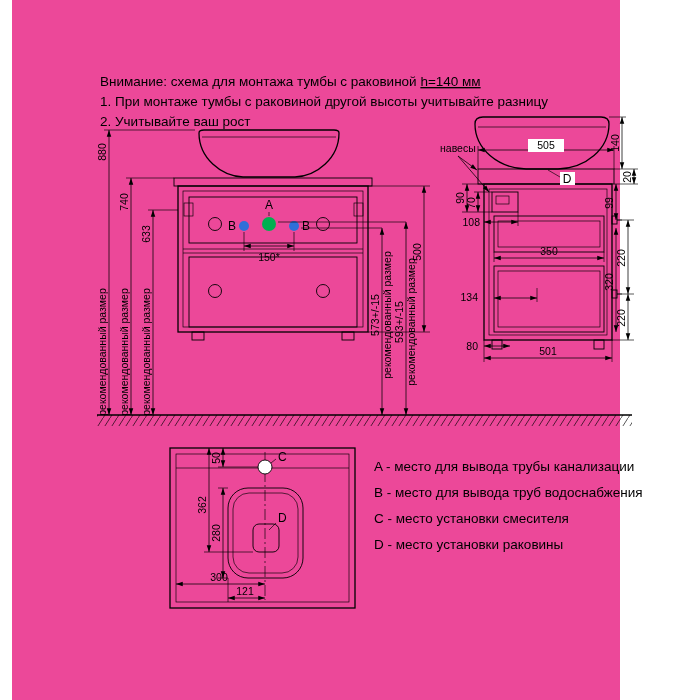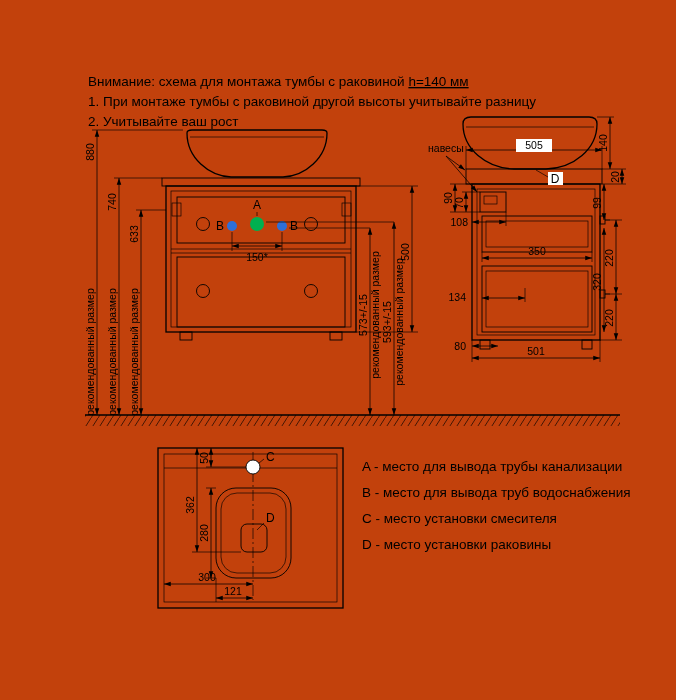--- a/index.html
+++ b/index.html
@@ -1,16 +1,16 @@
 <!DOCTYPE html>
 <html><head>
 <meta charset="utf-8">
 <style>
   html,body{margin:0;padding:0;background:#ffffff;}
-  .stage{width:676px;height:700px;position:relative;background:#c2410c;}
+  .stage{width:608px;height:700px;position:relative;background:#ec4899;margin-left:12px;}
   svg{display:block;}
   text{font-family:"Liberation Sans", sans-serif;fill:#000;}
   .t13{font-size:13.5px;}
   .t12{font-size:12px;}
   .t11{font-size:10.5px;}
   .u{text-decoration:underline;}
   .s{fill:none;stroke:#000;stroke-width:1.3;}
   .m{fill:none;stroke:#000;stroke-width:0.9;}
   .x{fill:none;stroke:#000;stroke-width:0.65;}
   .dim{fill:none;stroke:#000;stroke-width:0.75;marker-start:url(#ar);marker-end:url(#ar);}

